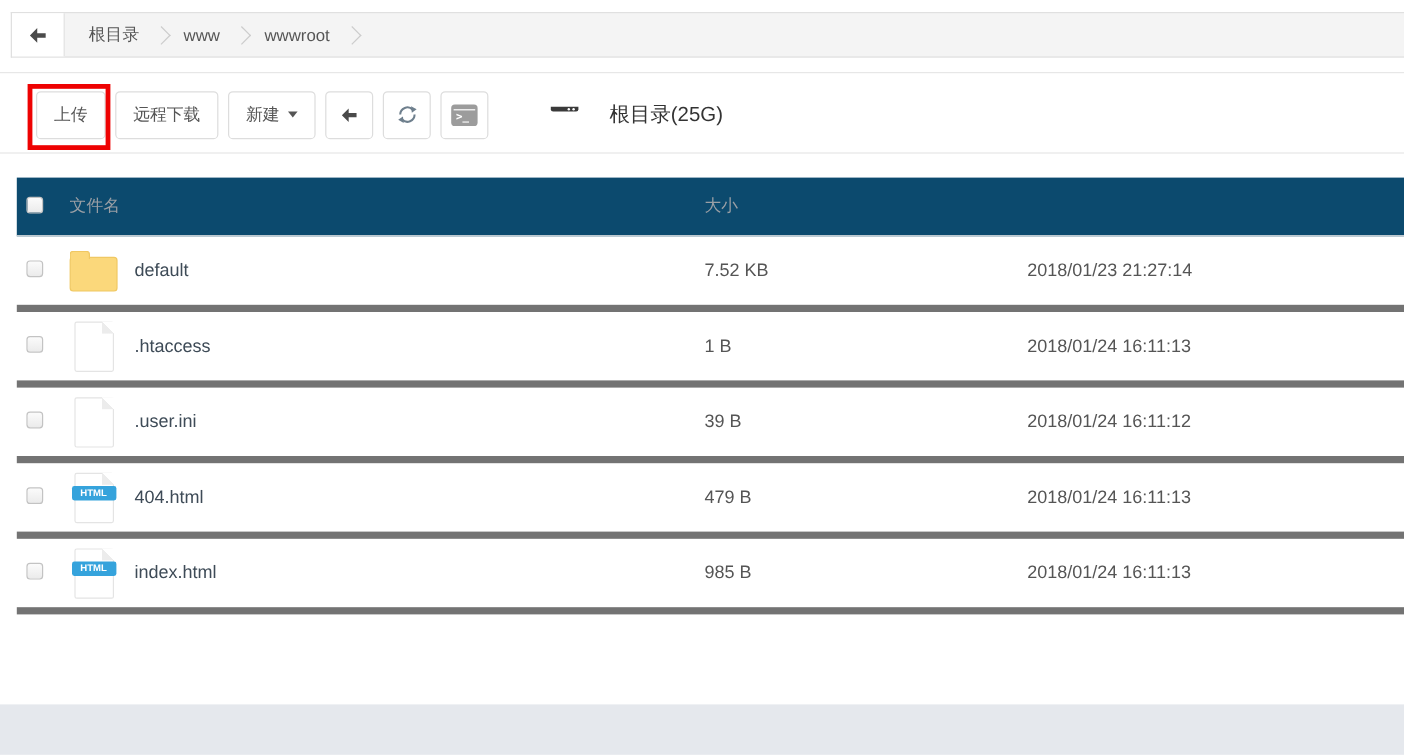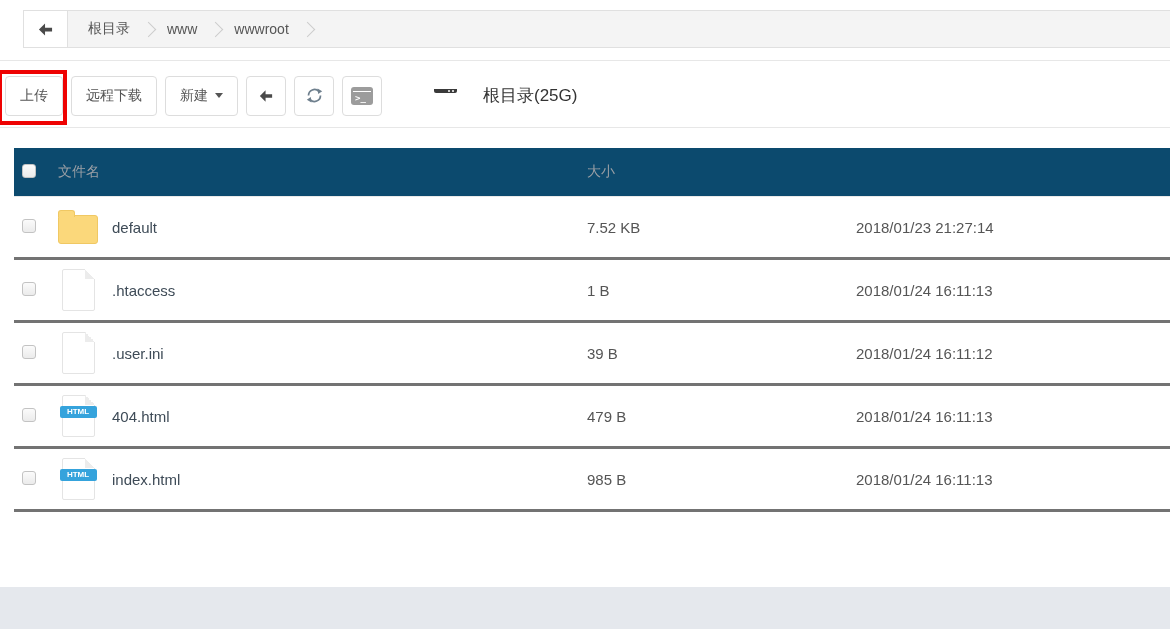--- a/index.html
+++ b/index.html
@@ -7,21 +7,21 @@
   body {
     position: relative;
     background: #fff;
     font-family: "Liberation Sans", "DejaVu Sans", sans-serif;
     color: #555;
     overflow: hidden;
   }
 
   
   .breadcrumb-bar {
-    position: absolute; top: 10px; left: 23px; right: 0; height: 38px;
+    position: absolute; top: 10px; left: 9px; right: 0; height: 38px;
     background: #f4f4f4;
     border: 1px solid #e0e0e0; border-right: none;
     display: flex; align-items: stretch;
   }
   .back-box {
     width: 44px; background: #fff; border-right: 1px solid #e0e0e0;
     display: flex; align-items: center; justify-content: center; cursor: pointer;
   }
   .crumbs { display: flex; align-items: center; padding-left: 10px; }
   .crumb { font-size: 14px; color: #555; padding: 0 10px; cursor: pointer; white-space: nowrap; }
@@ -29,21 +29,21 @@
     width: 11px; height: 11px;
     border-top: 1px solid #ccc; border-right: 1px solid #ccc;
     transform: rotate(45deg); margin: 0 3px;
   }
 
   
   .toolbar {
     position: absolute; top: 60px; left: 0; right: 0; height: 68px;
     border-top: 1px solid #e7e7e7; border-bottom: 1px solid #e7e7e7;
     background: #fff;
-    display: flex; align-items: center; padding-left: 5px; padding-top: 3px;
+    display: flex; align-items: center; padding-left: 30px; padding-top: 3px;
   }
   .btn {
     height: 40px; background: #fff; border: 1px solid #ddd; border-radius: 4px;
     color: #555; font-size: 14px; display: inline-flex; align-items: center;
     justify-content: center; padding: 0 14px; margin-right: 8px; cursor: pointer;
     white-space: nowrap;
   }
   .btn-icon { width: 40px; padding: 0; }
   .upload-wrap { position: relative; margin-right: 8px; }
   .upload-wrap .btn { margin-right: 0; }
@@ -76,21 +76,21 @@
     font: bold 9px "DejaVu Sans Mono", monospace; letter-spacing: 0;
   }
 
   
   .file-table { position: absolute; top: 148px; left: 14px; right: 0; }
   .grid-row { display: grid; grid-template-columns: 44px 529px 269px 1fr; align-items: center; }
   .thead {
     height: 49px; background: #0c4a6e; color: #9a9fa5; font-size: 14px;
     border-bottom: 1px solid #e9e9e9;
   }
-  .trow { height: 63px; border-bottom: 3px solid #737373; font-size: 15px; color: #555; cursor: pointer; }
+  .trow { height: 63px; border-bottom: 6px solid #737373; font-size: 15px; color: #555; cursor: pointer; }
   .cell-cb { padding-left: 8px; }
   .checkbox {
     display: inline-block; width: 14px; height: 14px;
     background: linear-gradient(#fbfbfb, #ebebeb);
     border: 1px solid #c3c3c3; border-radius: 3px; cursor: pointer;
   }
   .cell-name { display: flex; align-items: center; }
   .icon-box { width: 40px; display: flex; justify-content: center; }
   .fname { margin-left: 14px; color: #3e4b57; cursor: pointer; }
 

